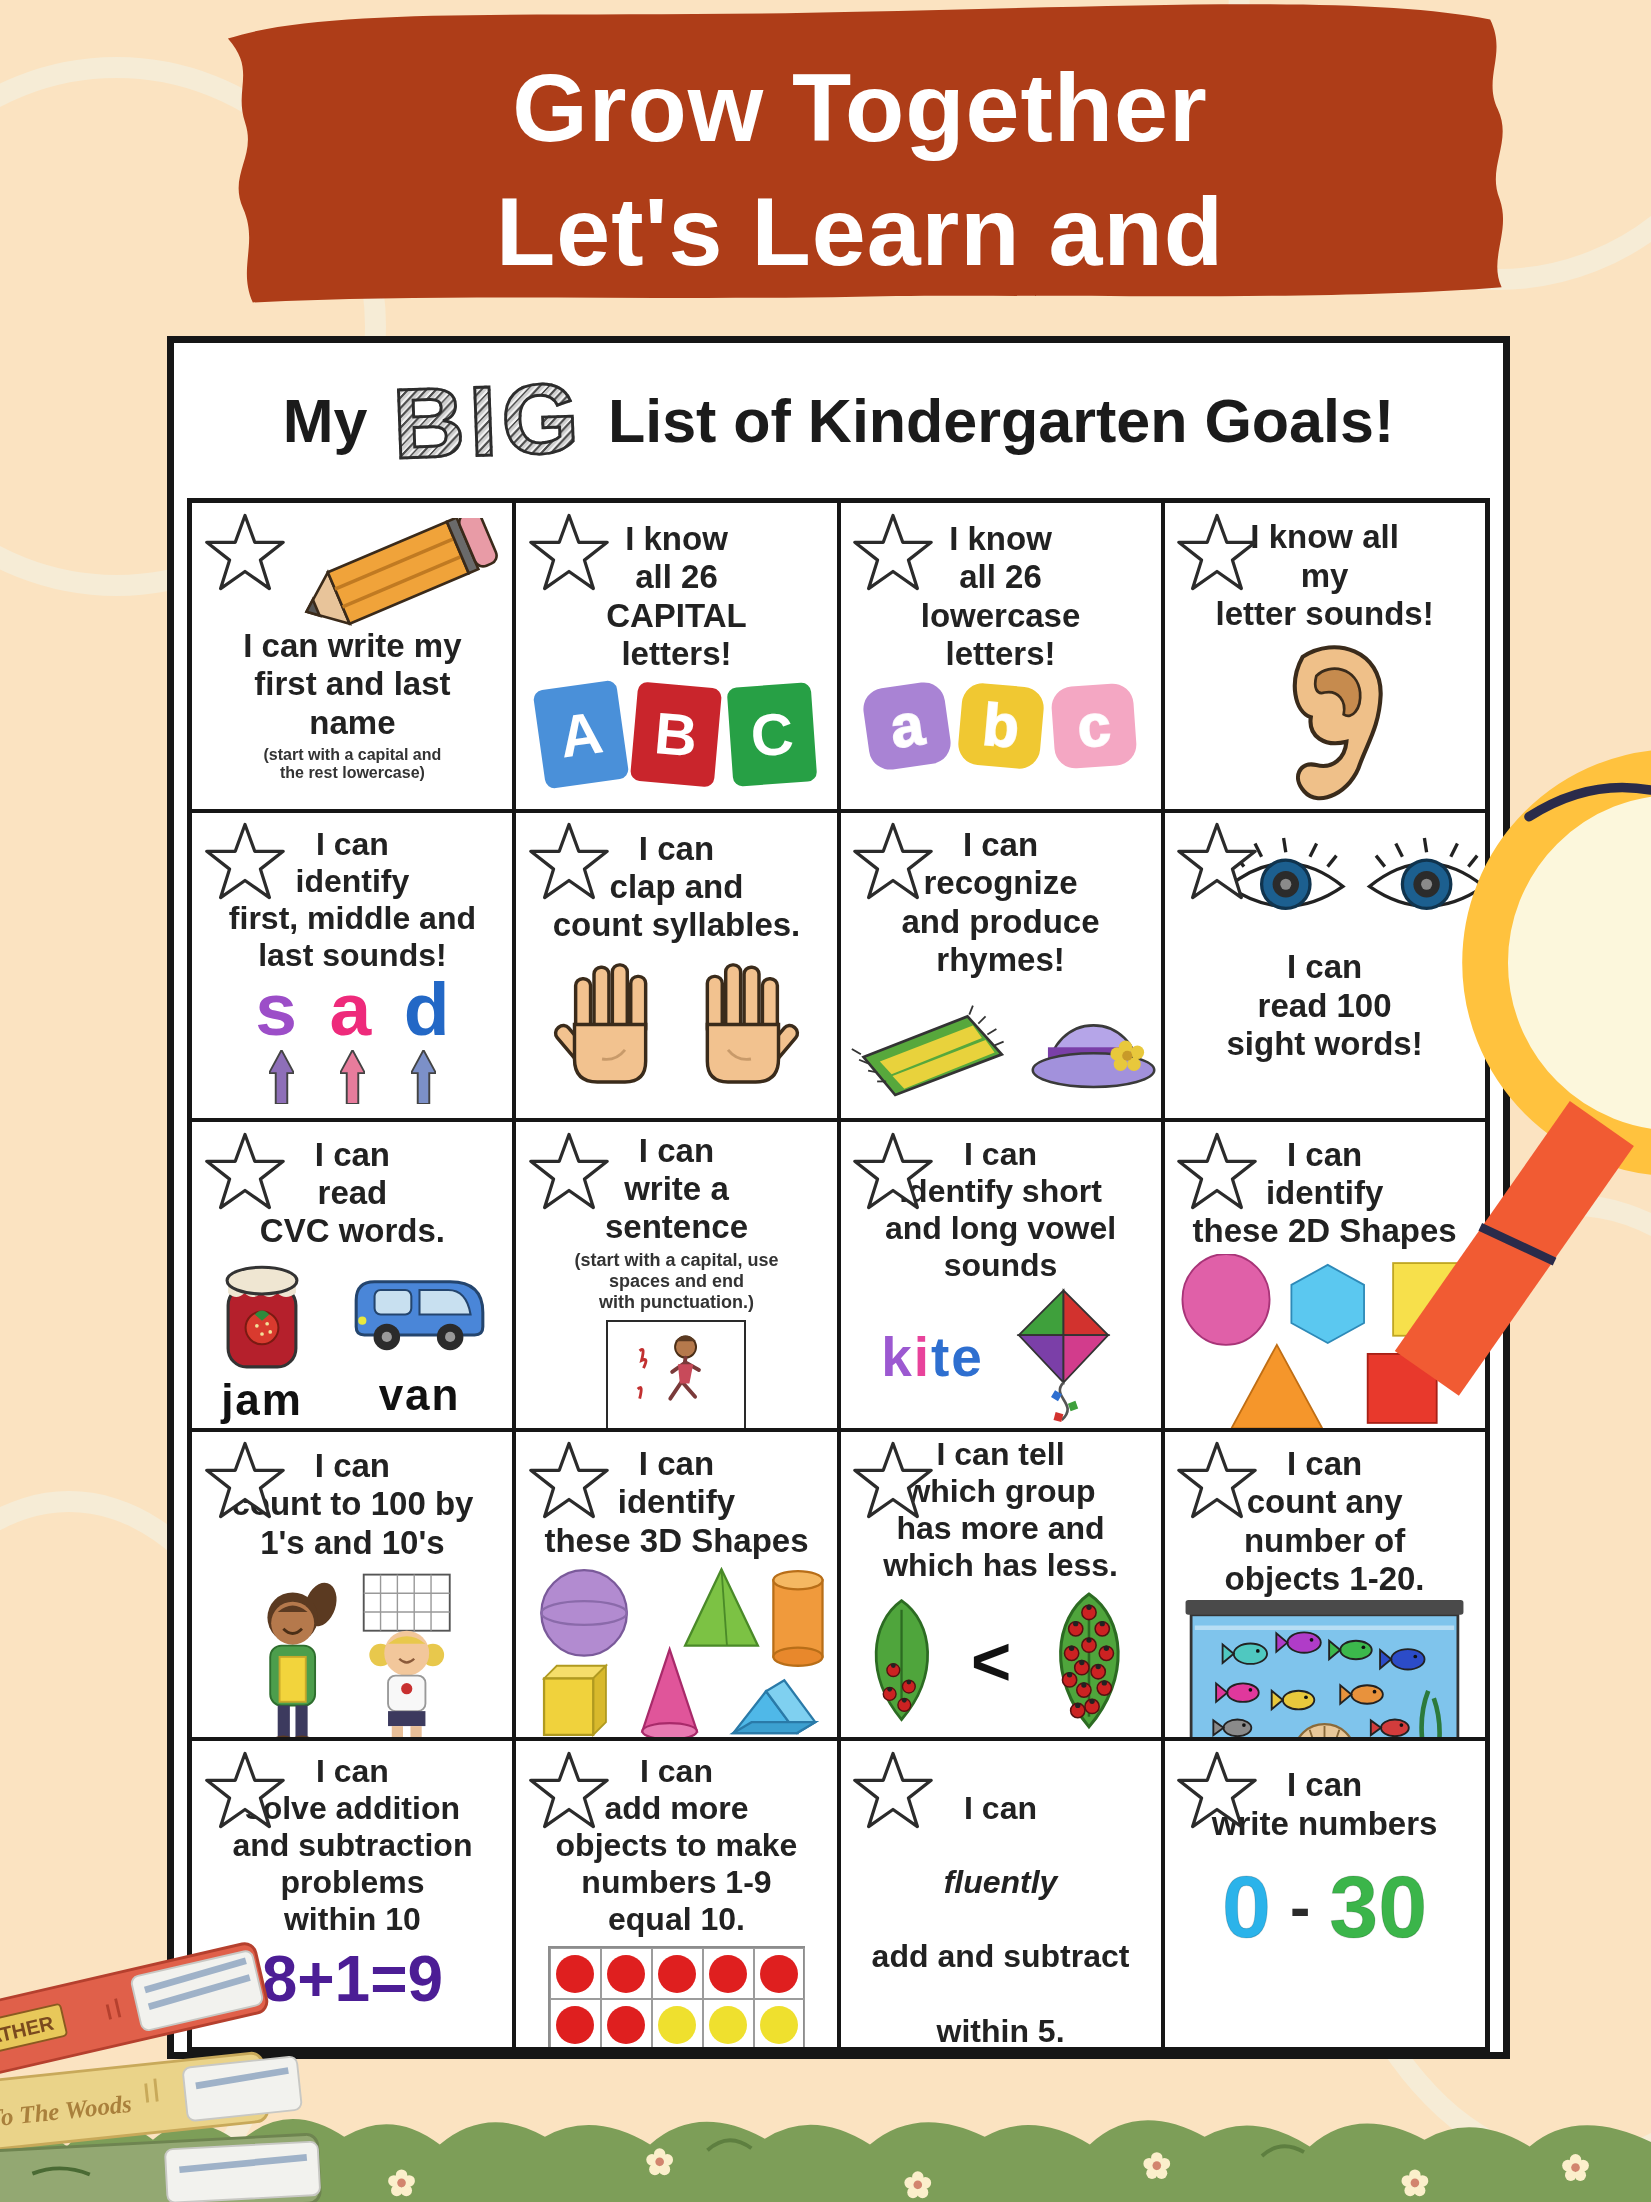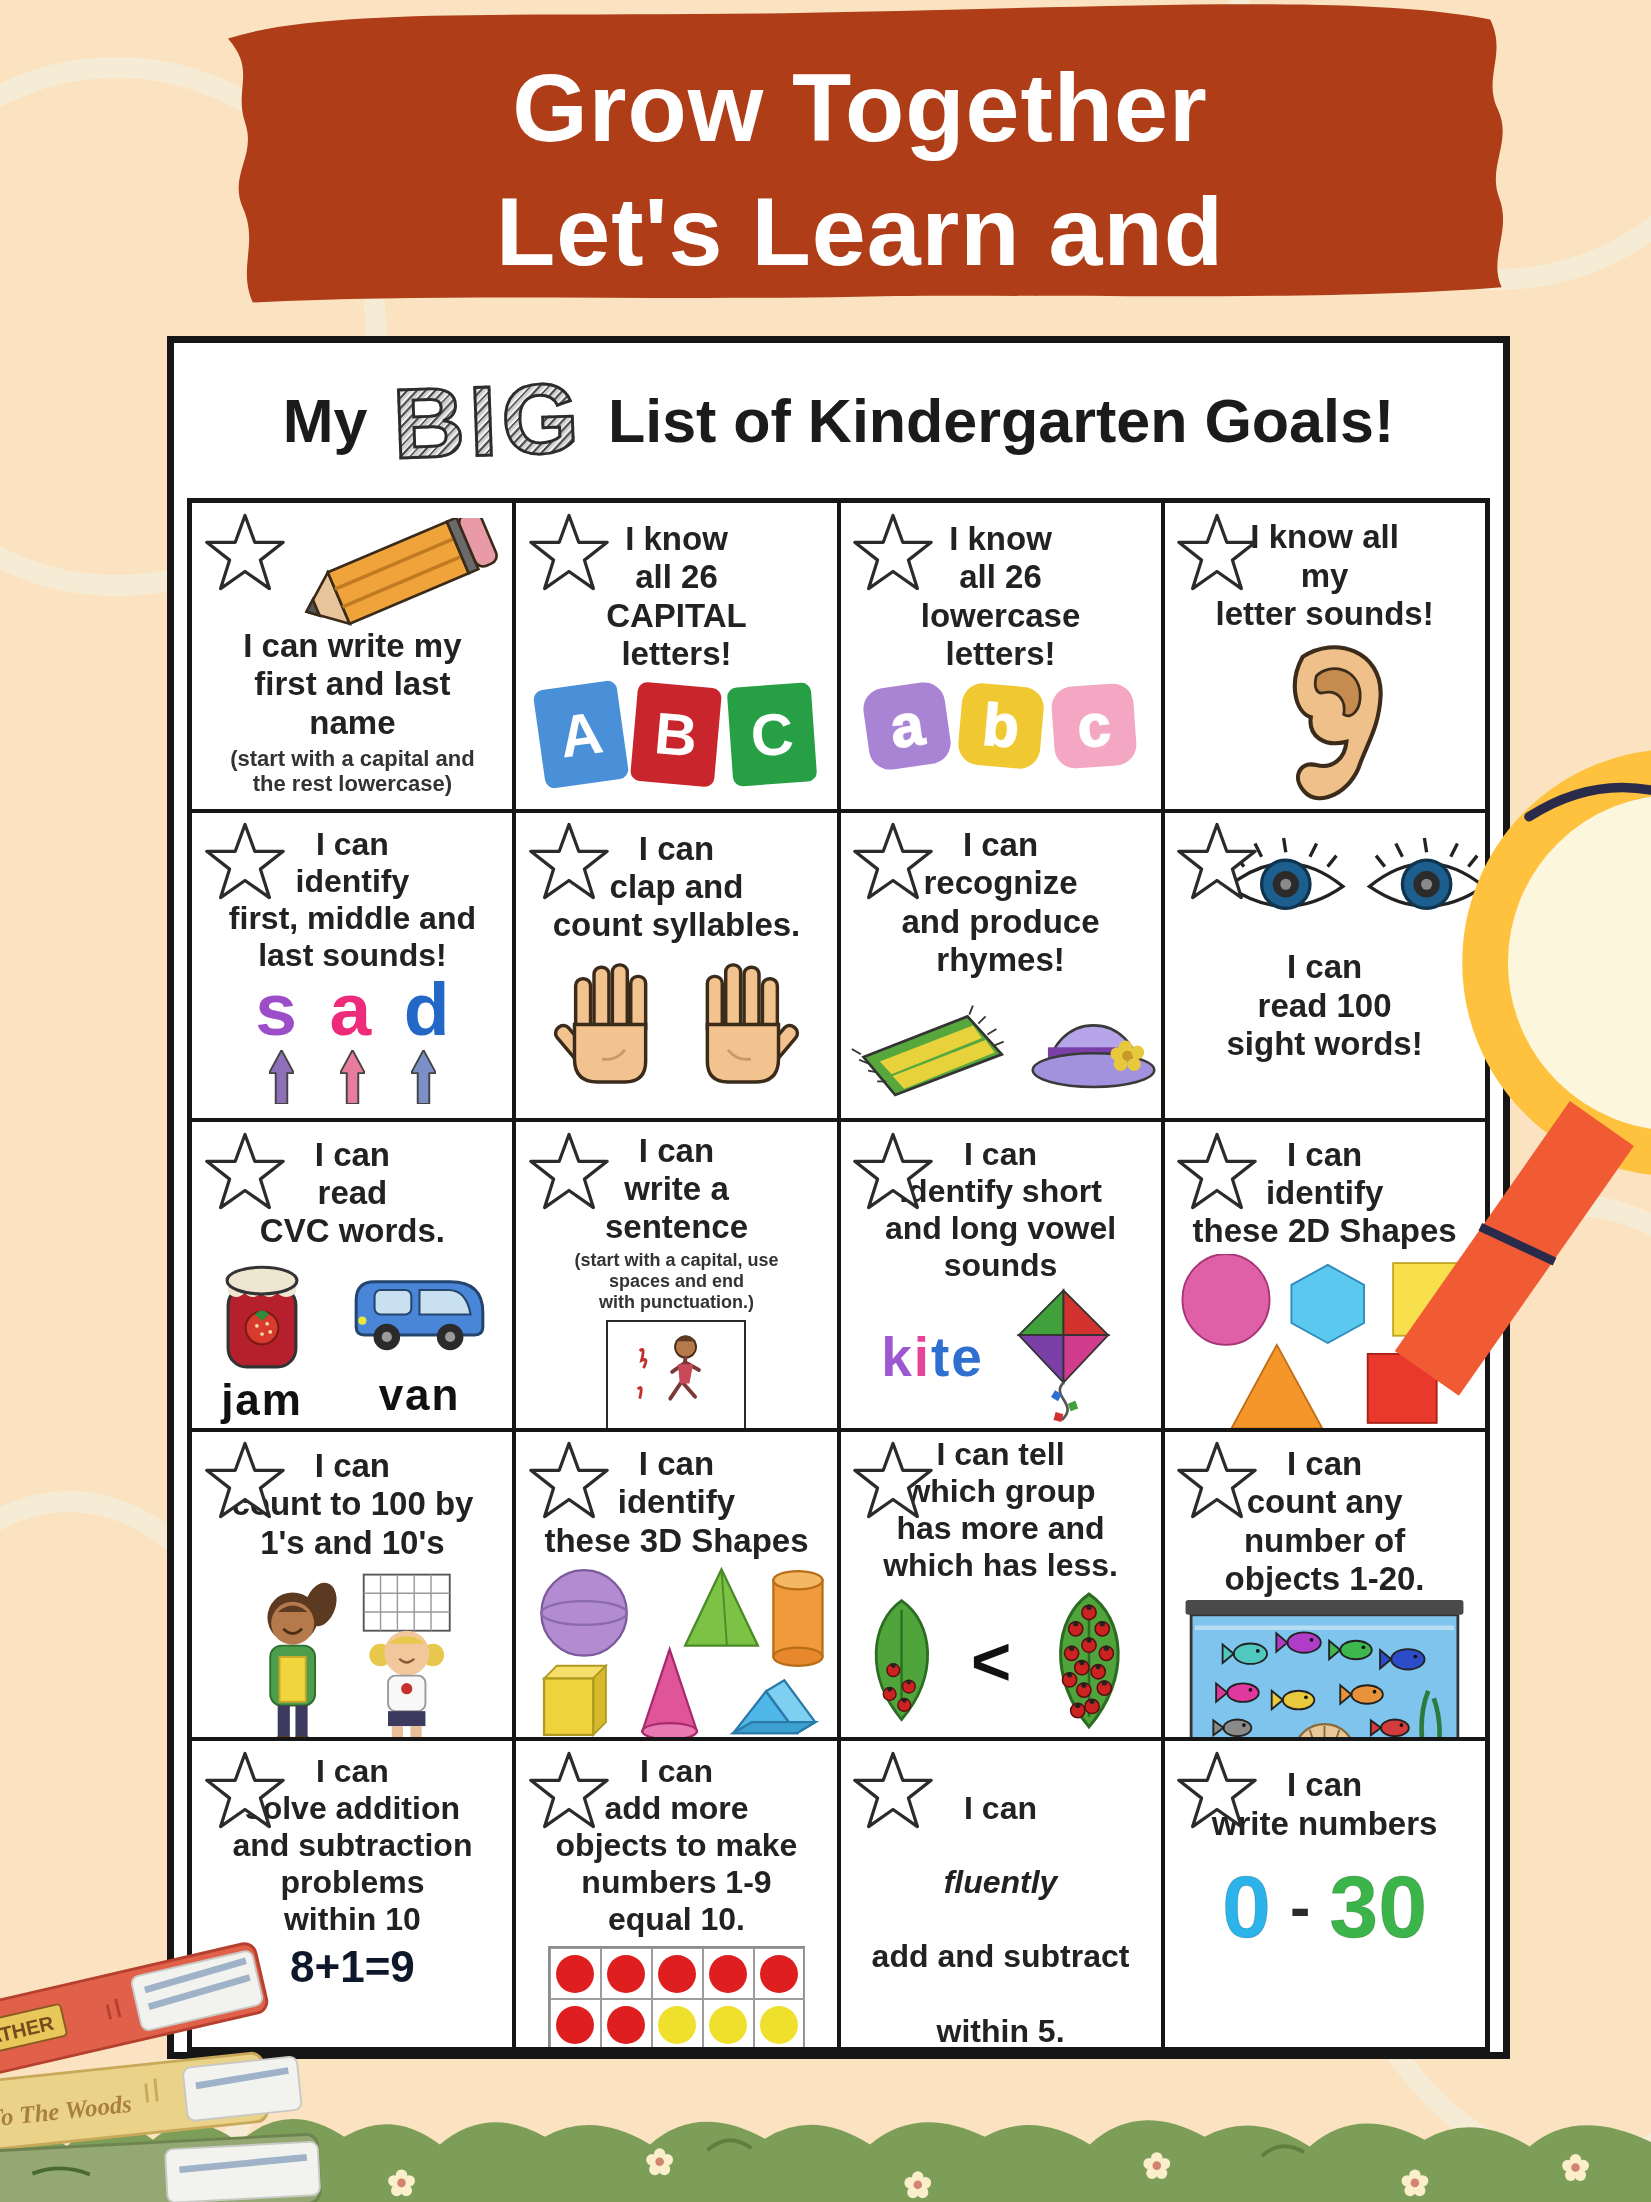--- a/index.html
+++ b/index.html
@@ -30,21 +30,21 @@
     -webkit-background-clip:text;background-clip:text;-webkit-text-fill-color:transparent;
     -webkit-text-stroke:2.9px #2c2c2c;transform:rotate(-2deg);}
   .pgrid{position:absolute;left:13.4px;right:13.4px;top:155px;bottom:0;
     display:grid;grid-template-columns:repeat(4,1fr);grid-template-rows:repeat(5,1fr);
     border:3.8px solid #161616;}
   .cell{position:relative;border:2.9px solid #161616;overflow:hidden;text-align:center;
     color:#222;}
   .star{position:absolute;top:9.6px;left:11.5px;width:82px;height:78px;}
   .main{white-space:pre-line;font-size:33px;font-weight:bold;line-height:1.16;margin-top:13.4px;}
   .main.sm{font-size:32px;}
-  .note{white-space:pre-line;font-size:22px;font-weight:bold;color:#333;line-height:1.15;margin-top:3.8px;}
+  .note{white-space:pre-line;font-size:16px;font-weight:bold;color:#333;line-height:1.15;margin-top:3.8px;}
   .row{display:flex;align-items:center;justify-content:center;gap:21px;}
 
   .pencil{position:absolute;top:15.3px;right:13.4px;width:201px;height:115px;}
   .tiles{display:flex;justify-content:center;gap:11.5px;margin-top:11.5px;}
   .tile{width:84px;height:99px;border-radius:9.6px;display:flex;align-items:center;justify-content:center;
     color:#fff;font-size:59px;font-weight:bold;}
   .tile.rot1{transform:rotate(-8deg);} .tile.rot2{transform:rotate(5deg);} .tile.rot3{transform:rotate(-4deg);}
   .tile.round{width:82px;height:82px;border-radius:21px;-webkit-text-stroke:1.9px rgba(255,255,255,.9);}
   .sad{display:flex;justify-content:center;align-items:flex-end;gap:32.5px;font-size:75px;font-weight:bold;line-height:.9;margin-top:1.9px;}
   .arrows{display:flex;justify-content:center;gap:46px;margin-top:5.7px;}
@@ -610,21 +610,21 @@
 
       <div class="cell">
         <svg class="star" viewBox="0 0 100 96">
             <use href="#star-shape"></use>
           </svg>
         <div class="main sm" style="margin-top:11.5px">I can
 solve addition
 and subtraction
 problems
 within 10</div>
-        <div class="eq" style="font-size: 44px; margin-top: 3.8px; color: #0f172a;">8+1=9</div>
+        <div class="eq" style="font-size: 64px; margin-top: 3.8px; color: #4c1d95;">8+1=9</div>
       </div>
 
       <div class="cell">
         <svg class="star" viewBox="0 0 100 96">
             <use href="#star-shape"></use>
           </svg>
         <div class="main sm" style="margin-top:11.5px">I can
 add more
 objects to make
 numbers 1-9

